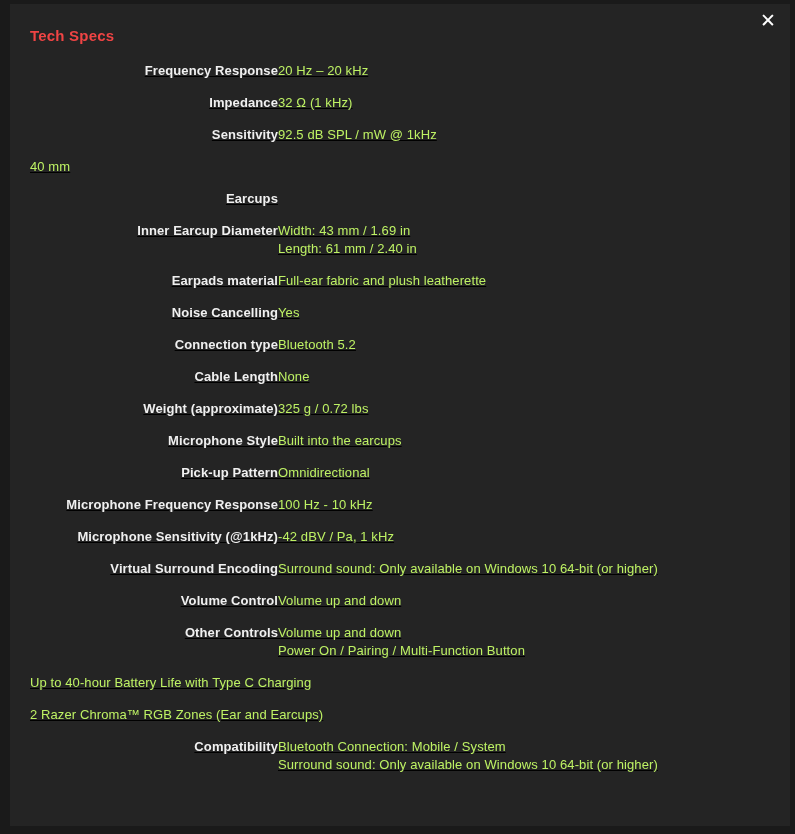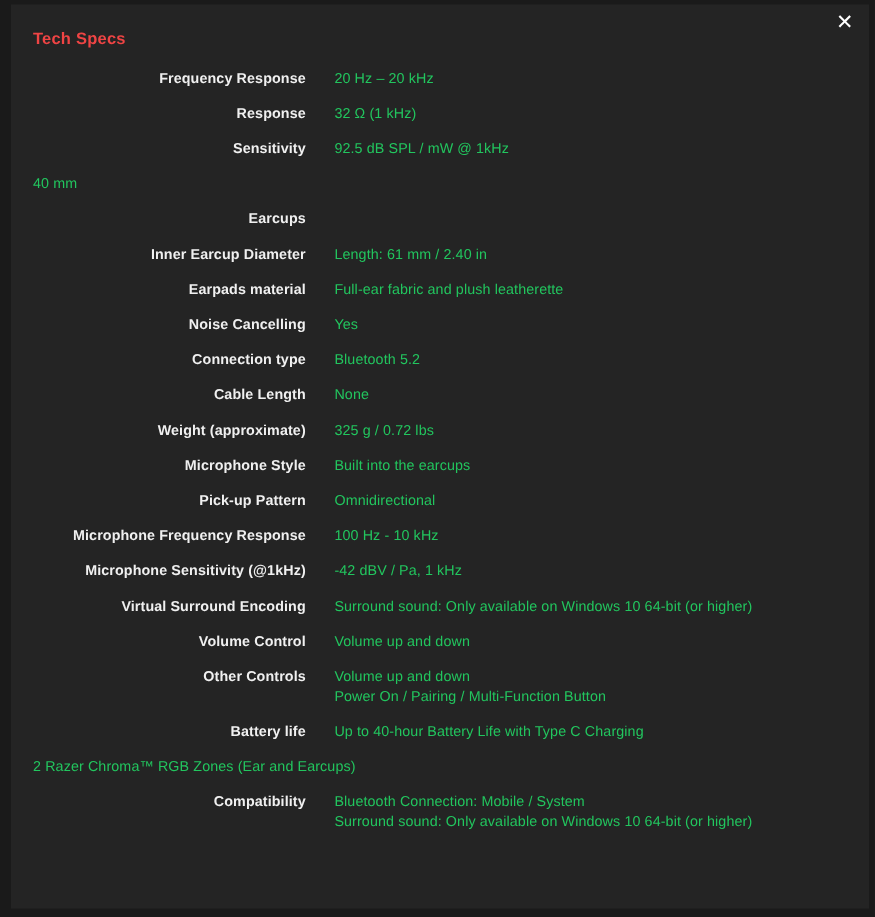--- a/index.html
+++ b/index.html
@@ -33,34 +33,35 @@
     font-weight: bold;
     color: #ef4444;
     line-height: 16px;
     margin-bottom: 18px;
     letter-spacing: 0.2px;
   }
   .spec-table { width: 100%; }
   .spec-row {
     display: grid;
     grid-template-columns: 248px 1fr;
-    column-gap: 26px;
+    column-gap: 0;
     margin-bottom: 14px;
+    text-decoration: underline;
   }
   .spec-label {
     text-align: right;
     color: #f0f0f0;
     font-weight: bold;
     font-size: 13px;
     line-height: 18px;
     letter-spacing: 0.1px;
   }
   .spec-values { min-width: 0; }
   .value-line {
-    color: #22c55e;
+    color: #bef264;
     font-size: 13px;
     line-height: 18px;
     letter-spacing: 0.1px;
     white-space: nowrap;
   }
 </style>
 </head>
 <body>
 
 <div class="modal">
@@ -70,21 +71,21 @@
 
   <div class="spec-table">
   <div class="spec-row">
     <div class="spec-label">Frequency Response</div>
     <div class="spec-values">
           <div class="value-line">20 Hz – 20 kHz</div>
         </div>
   </div>
 
   <div class="spec-row">
-    <div class="spec-label">Response</div>
+    <div class="spec-label">Impedance</div>
     <div class="spec-values">
           <div class="value-line">32 Ω (1 kHz)</div>
         </div>
   </div>
 
   <div class="spec-row">
     <div class="spec-label">Sensitivity</div>
     <div class="spec-values">
           <div class="value-line">92.5 dB SPL / mW @ 1kHz</div>
         </div>
@@ -97,20 +98,21 @@
   </div>
 
 
   <div class="spec-row">
     <div class="spec-label">Earcups</div>
   </div>
 
   <div class="spec-row">
     <div class="spec-label">Inner Earcup Diameter</div>
     <div class="spec-values">
+          <div class="value-line">Width: 43 mm / 1.69 in</div>
           <div class="value-line">Length: 61 mm / 2.40 in</div>
         </div>
   </div>
 
   <div class="spec-row">
     <div class="spec-label">Earpads material</div>
     <div class="spec-values">
           <div class="value-line">Full-ear fabric and plush leatherette</div>
         </div>
   </div>
@@ -187,21 +189,20 @@
 
   <div class="spec-row">
     <div class="spec-label">Other Controls</div>
     <div class="spec-values">
           <div class="value-line">Volume up and down</div>
           <div class="value-line">Power On / Pairing / Multi-Function Button</div>
         </div>
   </div>
 
   <div class="spec-row">
-    <div class="spec-label">Battery life</div>
     <div class="spec-values">
           <div class="value-line">Up to 40-hour Battery Life with Type C Charging</div>
         </div>
   </div>
 
   <div class="spec-row">
     <div class="spec-values">
           <div class="value-line">2 Razer Chroma™ RGB Zones (Ear and Earcups)</div>
         </div>
   </div>

